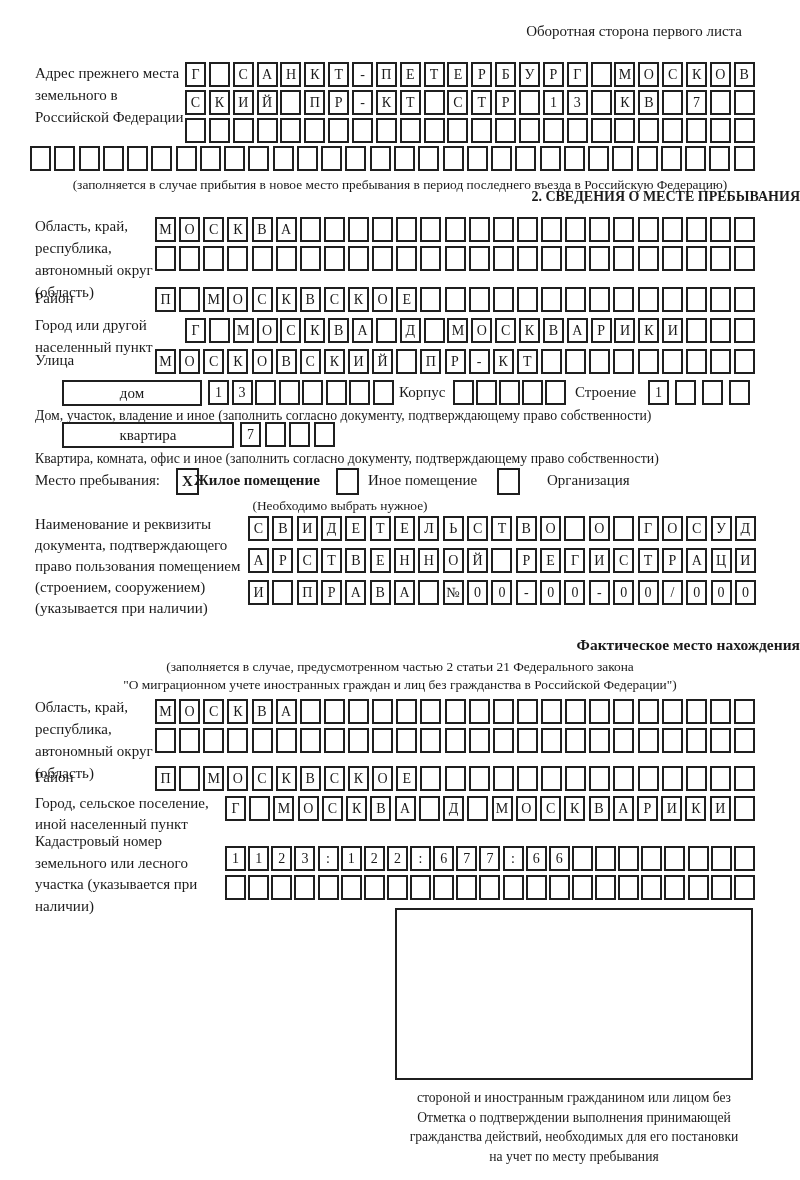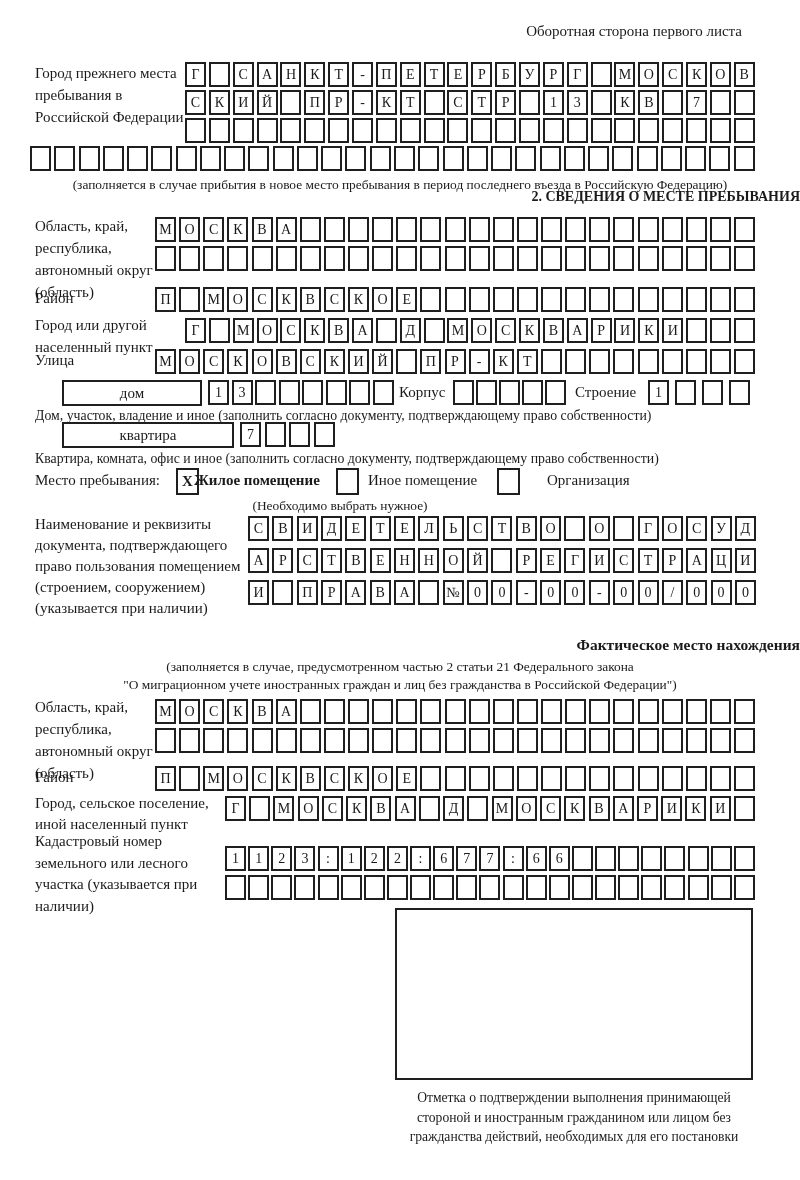--- a/index.html
+++ b/index.html
@@ -17,21 +17,21 @@
   .cbox{position:absolute;width:23px;height:27px;border:2px solid #1f1f1f;box-sizing:border-box;
         display:flex;align-items:center;justify-content:center;font-size:15px;font-weight:bold;}
   .inline-lbl{position:absolute;font-size:15px;}
   .bigbox{position:absolute;border:2px solid #1f1f1f;box-sizing:border-box;background:#fff;}
 </style>
 </head>
 <body>
 
 <div class="abs lbl" style="top:20px;right:58px;">Оборотная сторона первого листа</div>
 
-<div class="abs lbl" style="left:35px;top:62px;width:152px;">Город прежнего места пребывания в Российской Федерации</div>
+<div class="abs lbl" style="left:35px;top:62px;width:152px;">Адрес прежнего места земельного в Российской Федерации</div>
 <div class="cellrow" style="left:185px;top:62px;width:570px;">
     <span class="cell">Г</span>
     <span class="cell"></span>
     <span class="cell">С</span>
     <span class="cell">А</span>
     <span class="cell">Н</span>
     <span class="cell">К</span>
     <span class="cell">Т</span>
     <span class="cell">-</span>
     <span class="cell">П</span>
@@ -560,16 +560,17 @@
     <span class="cell"></span>
     <span class="cell"></span>
     <span class="cell"></span>
     <span class="cell"></span>
     <span class="cell"></span>
     <span class="cell"></span>
   </div>
 
 <div class="bigbox" style="left:395px;top:908px;width:358px;height:172px;"></div>
 <div class="abs note" style="left:390px;top:1088px;width:368px;text-align:center;font-size:13.6px;line-height:19.5px;">
+  <div>стороной и иностранным гражданином или лицом без</div>
   <div>Отметка о подтверждении выполнения принимающей</div>
-  <div>стороной и иностранным гражданином или лицом без</div>
   <div>гражданства действий, необходимых для его постановки</div>
+  <div>на учет по месту пребывания</div>
 </div>
 
 </body></html>

